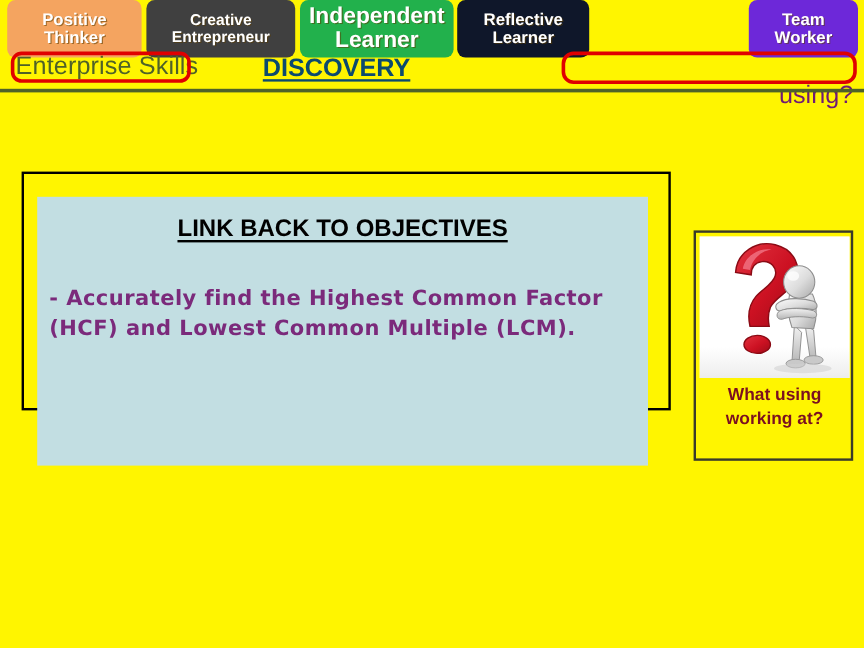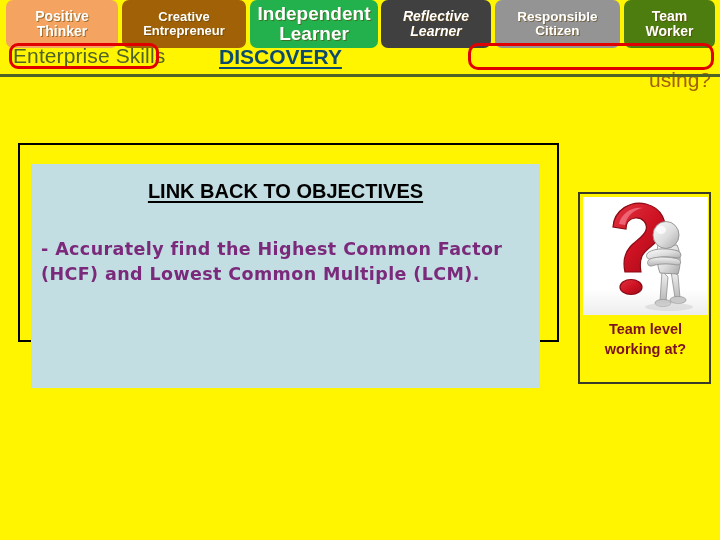--- a/index.html
+++ b/index.html
@@ -95,21 +95,21 @@
     font-size: 21px;
     color: #4F6228;
     white-space: nowrap;
     text-align: right;
   }
   #which-ones-line2 {
     position: absolute;
     right: 9px;
     top: 68px;
     font-size: 21px;
-    color: #a16207;
+    color: #701a75;
     white-space: nowrap;
     text-align: right;
   }
   #which-ones-outline {
     position: absolute;
     left: 468px;
     top: 43px;
     width: 246px;
     height: 27px;
     border: 3px solid #E00000;
@@ -208,41 +208,37 @@
 
 <div id="slide">
 
   <div id="skill-tabs">
 
     <div class="skill-tab t0" style="background: rgb(244, 164, 96);">
       <span class="ln">Positive</span>
       <span class="ln">Thinker</span>
     </div>
 
-    <div class="skill-tab t1" style="background: #a16207;">
+    <div class="skill-tab t1" style="background: #404040;">
       <span class="ln">Creative</span>
       <span class="ln">Entrepreneur</span>
     </div>
 
     <div class="skill-tab t2" style="background: rgb(34, 177, 76);">
       <span class="ln">Independent</span>
       <span class="ln">Learner</span>
     </div>
 
-    <div class="skill-tab t3" style="background: #404040; font-style: italic;">
+    <div class="skill-tab t3" style="background: #0f172a;">
       <span class="ln">Reflective</span>
       <span class="ln">Learner</span>
     </div>
 
-    <div class="skill-tab t4" style="background: rgb(148, 148, 148);">
-      <span class="ln">Responsible</span>
-      <span class="ln">Citizen</span>
-    </div>
-
-    <div class="skill-tab t5" style="background: #4d7c0f;">
+
+    <div class="skill-tab t5" style="background: #6d28d9;">
       <span class="ln">Team</span>
       <span class="ln">Worker</span>
     </div>
 
   </div>
 
   <div id="enterprise-skills-label">Enterprise Skills</div>
   <div id="enterprise-skills-outline"></div>
 
   <div id="discovery-title">DISCOVERY</div>
@@ -315,19 +311,19 @@
         <path d="M67 62 C74 59 88 60 95 62 C99 64 98 68 94 68 C84 66 74 67 69 69 C64 70 63 64 67 62 Z" fill="url(#figGrey2)" stroke="#8F8F8F" stroke-width="0.8"></path>
 
         <ellipse cx="83" cy="38" rx="13" ry="13.5" fill="url(#figGrey)" stroke="#8F8F8F" stroke-width="0.9"></ellipse>
         <ellipse cx="78" cy="33" rx="5" ry="4" fill="#FFFFFF" opacity="0.75"></ellipse>
 
         <ellipse cx="86" cy="110" rx="24" ry="4" fill="#CFCFCF" opacity="0.55"></ellipse>
       </svg>
     </div>
 
     <div id="level-card-caption">
-      <div>Team level</div>
+      <div>What using</div>
       <div>working at?</div>
     </div>
 
   </div>
 
 </div>
 
 </body></html>

